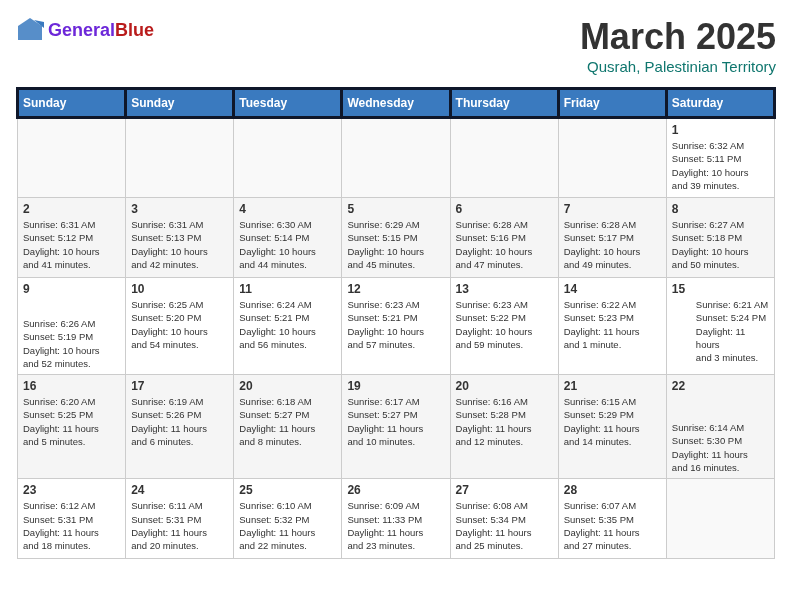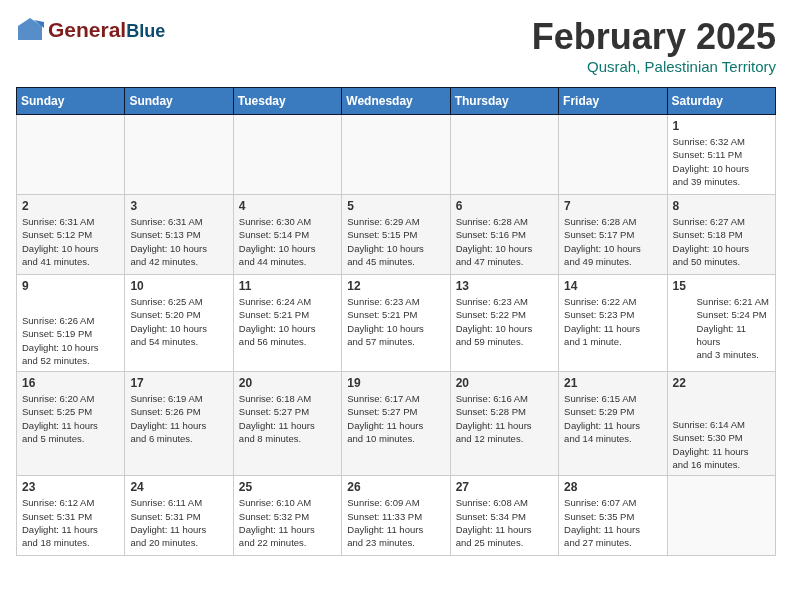--- a/index.html
+++ b/index.html
@@ -15,28 +15,28 @@
       justify-content: space-between;
       align-items: flex-start;
       margin-bottom: 12px;
     }
     .logo {
       display: flex;
       align-items: center;
       gap: 4px;
     }
     .logo-text-general {
-      font-size: 21px;
-      font-weight: bold;
-      color: #7f1d1d;
+      font-size: 18px;
+      font-weight: bold;
+      color: #6d28d9;
     }
     .logo-text-blue {
       font-size: 18px;
       font-weight: bold;
-      color: #0c4a6e;
+      color: #b91c1c;
     }
     .logo-icon {
       width: 28px;
       height: 28px;
     }
     .title-block {
       text-align: right;
     }
     .month-title {
       font-size: 36px;
@@ -52,21 +52,21 @@
       border-collapse: collapse;
       table-layout: fixed;
     }
     thead tr th {
       background-color: #3a7abf;
       color: #fff;
       font-size: 12px;
       font-weight: bold;
       padding: 6px 4px;
       text-align: left;
-      border: 1px solid #0f172a;
+      border: 3px solid #0f172a;
     }
     tbody tr td {
       vertical-align: top;
       border: 1px solid #ccc;
       padding: 4px 5px;
       height: 80px;
       font-size: 10px;
       color: #333;
       background: #fff;
     }
@@ -95,21 +95,21 @@
   <div class="logo">
     <svg class="logo-icon" viewBox="0 0 28 28" xmlns="http://www.w3.org/2000/svg">
       <polygon points="14,2 26,10 26,24 2,24 2,10" fill="#3a7abf" opacity="0.85"></polygon>
       <polygon points="18,4 28,12 28,6" fill="#3a7abf"></polygon>
     </svg>
     <div>
       <span class="logo-text-general">General</span><span class="logo-text-blue">Blue</span>
     </div>
   </div>
   <div class="title-block">
-    <div class="month-title">February 2025</div>
+    <div class="month-title">March 2025</div>
     <div class="location">Qusrah, Palestinian Territory</div>
   </div>
 </div>
 
 <table>
   <thead>
     <tr id="header-row">
     <th>Sunday</th>
         <th>Sunday</th>
         <th>Tuesday</th>

